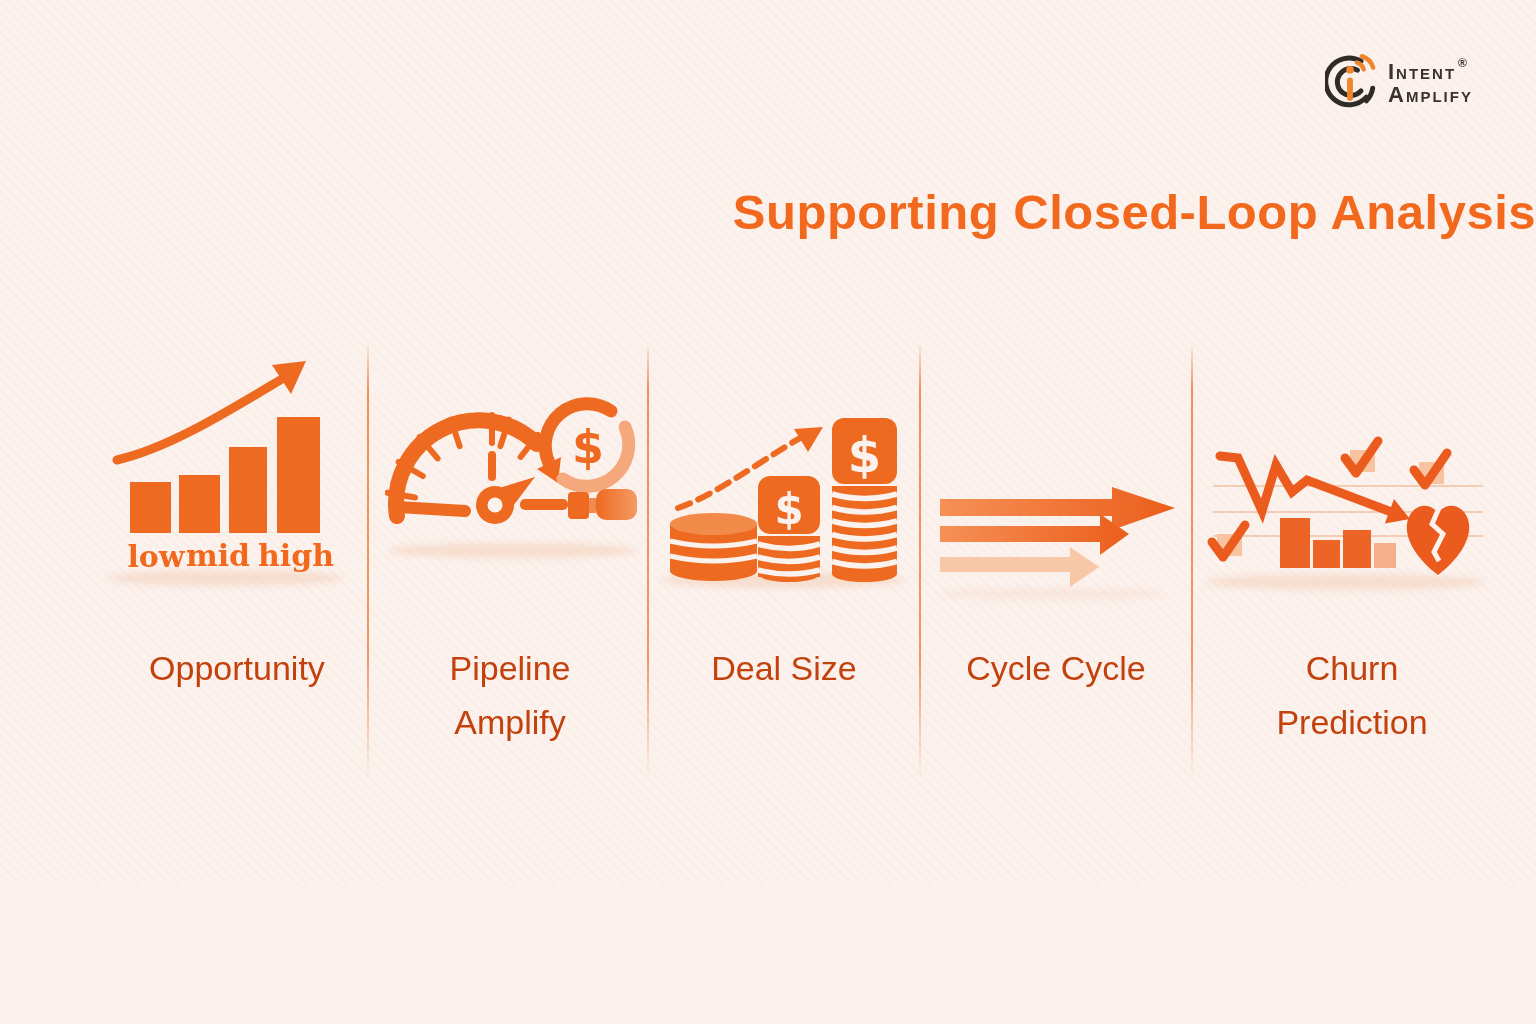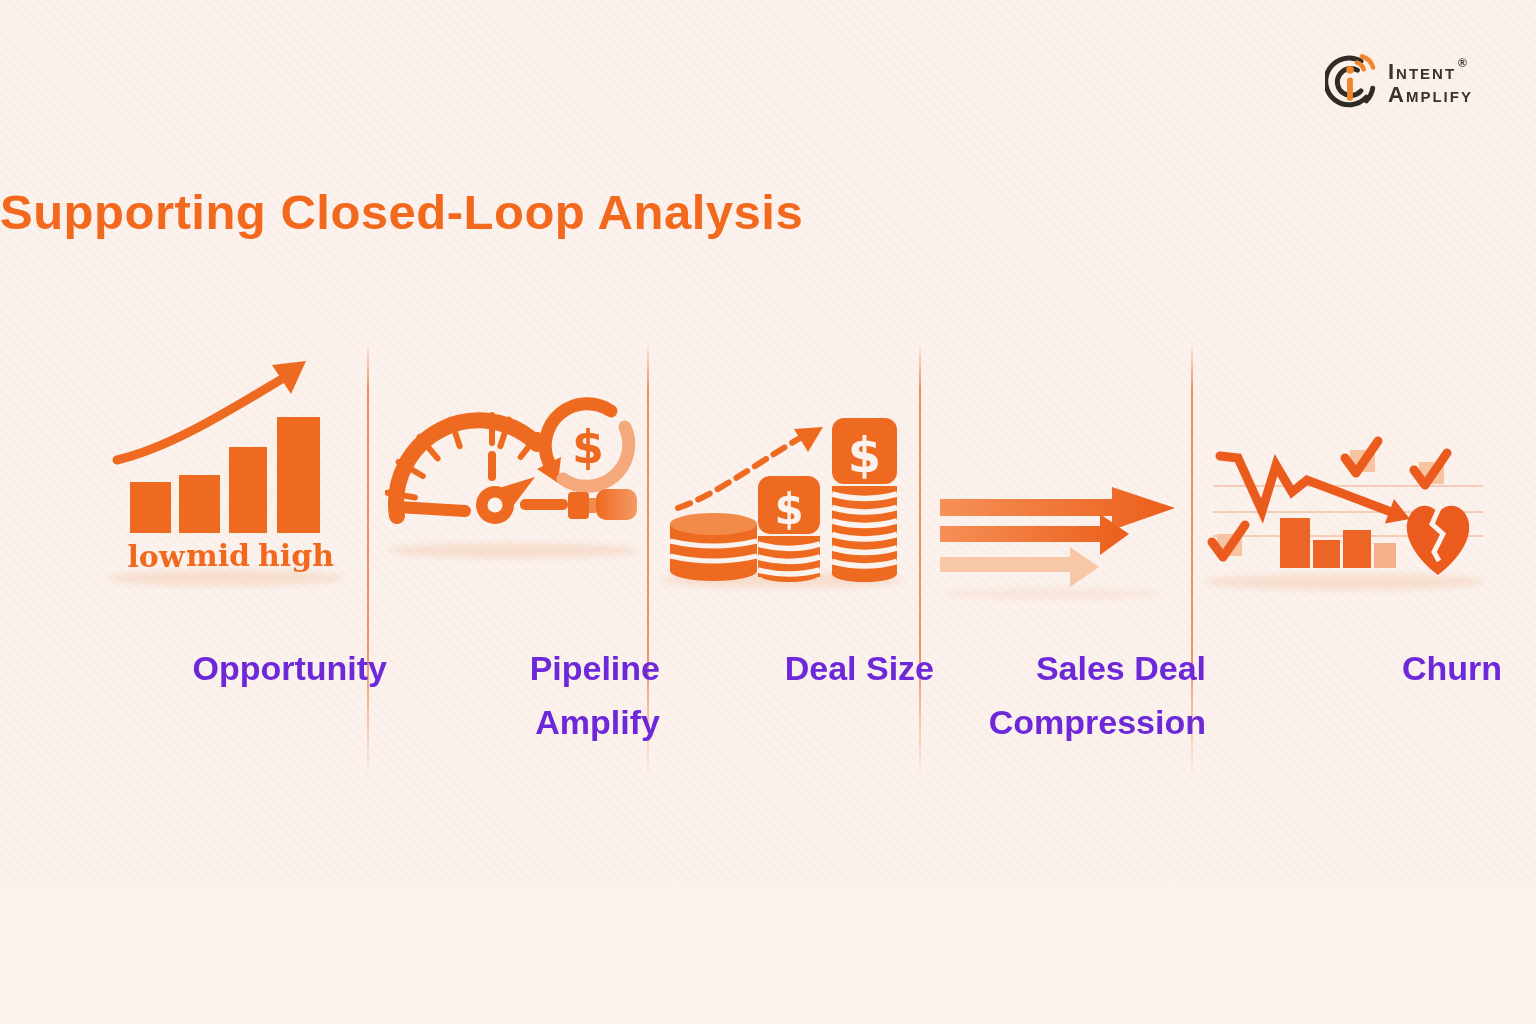--- a/index.html
+++ b/index.html
@@ -7,43 +7,43 @@
   .canvas{position:relative;width:1536px;height:885px;background:#fbf2ee;overflow:hidden;}
   .texture{position:absolute;inset:0;pointer-events:none;
     background:repeating-linear-gradient(45deg, rgba(236,146,100,0.055) 0px, rgba(236,146,100,0.055) 2px, rgba(255,255,255,0) 2px, rgba(255,255,255,0) 7px);}
   
   .logo{position:absolute;top:50px;left:1325px;display:flex;align-items:center;}
   .logo svg{width:54px;height:62px;}
   .logo-text{margin-left:9px;color:#38332d;font-variant:small-caps;font-weight:700;
     font-size:22px;letter-spacing:2px;line-height:23px;}
   .logo-text sup{font-size:12px;position:relative;top:-4px;left:2px;font-variant:normal;}
   
-  .title{position:absolute;top:184px;left:0;width:100%;margin:0;text-align:left;
+  .title{position:absolute;top:184px;left:0;width:100%;margin:0;text-align:right;
     font-size:49px;font-weight:700;letter-spacing:0.5px;color:#f2691e;}
   
   .divider{position:absolute;top:346px;height:434px;width:2px;
     background:linear-gradient(180deg, rgba(240,125,60,0.1), rgba(238,110,45,0.75) 10%, rgba(238,110,45,0.7) 72%, rgba(244,170,120,0.45) 90%, rgba(244,170,120,0));}
   .d1{left:367px;} .d2{left:647px;} .d3{left:919px;} .d4{left:1191px;}
   
   .icon-shadow{position:absolute;background:rgba(243,203,178,0.5);border-radius:50%;filter:blur(3px);}
   .s1{left:108px;top:570px;width:235px;height:16px;}
   .s2{left:388px;top:543px;width:250px;height:15px;}
   .s3{left:660px;top:572px;width:245px;height:16px;}
   .s4{left:940px;top:588px;width:225px;height:12px;opacity:.55;}
   .s5{left:1205px;top:574px;width:280px;height:16px;}
   
   .icon{position:absolute;}
   .i1{left:95px;top:348px;width:250px;height:235px;}
   .i2{left:385px;top:385px;width:260px;height:200px;}
   .i3{left:658px;top:408px;width:250px;height:175px;}
   .i4{left:928px;top:468px;width:255px;height:130px;}
   .i5{left:1198px;top:428px;width:300px;height:160px;}
   
-  .col-label{position:absolute;top:641px;width:300px;text-align:right;
-    font-size:34px;line-height:54px;font-weight:700;color:#6d28d9;}
+  .col-label{position:absolute;top:641px;width:300px;text-align:center;
+    font-size:34px;line-height:54px;font-weight:400;color:#c2410c;}
   .c1{left:87px;} .c2{left:360px;} .c3{left:634px;} .c4{left:906px;} .c5{left:1202px;}
   .bar-axis-label{font-family:"DejaVu Serif",serif;font-weight:600;font-size:30px;fill:#f2681c;}
   .dollar{font-family:"DejaVu Sans",sans-serif;font-weight:bold;}
 </style>
 </head>
 <body>
 
 <div class="canvas">
   <div class="texture"></div>
 
@@ -202,19 +202,19 @@
   </div>
   <div class="col-label c2">
     <div>Pipeline</div>
     <div>Amplify</div>
   </div>
   <div class="col-label c3">
     <div>Deal Size</div>
     <div></div>
   </div>
   <div class="col-label c4">
-    <div>Sales Deal</div>
-    <div>Compression</div>
+    <div>Cycle Cycle</div>
   </div>
   <div class="col-label c5">
     <div>Churn</div>
+    <div>Prediction</div>
   </div>
 </div>
 
 </body></html>

